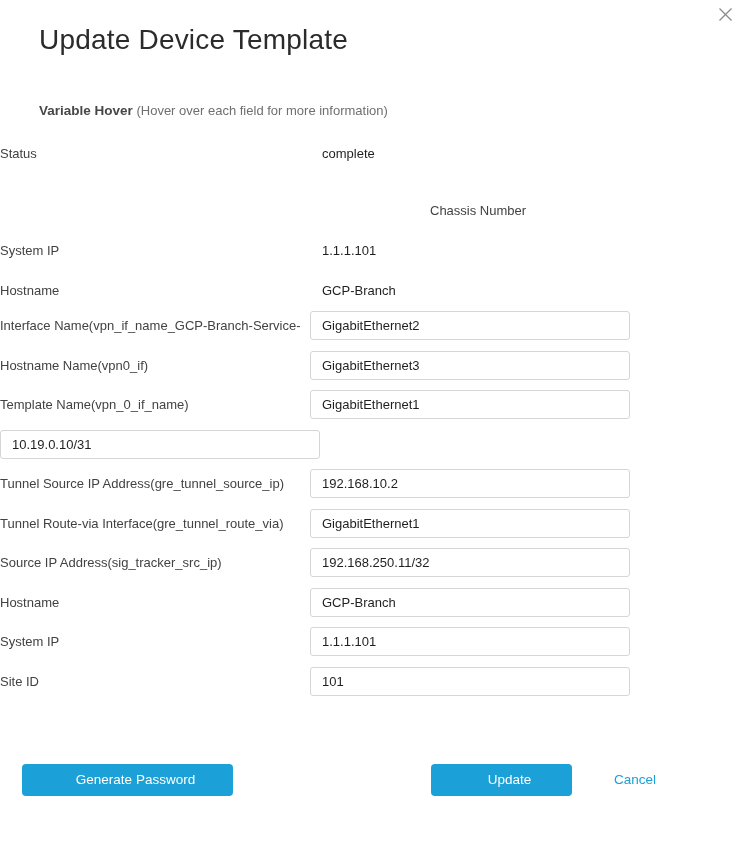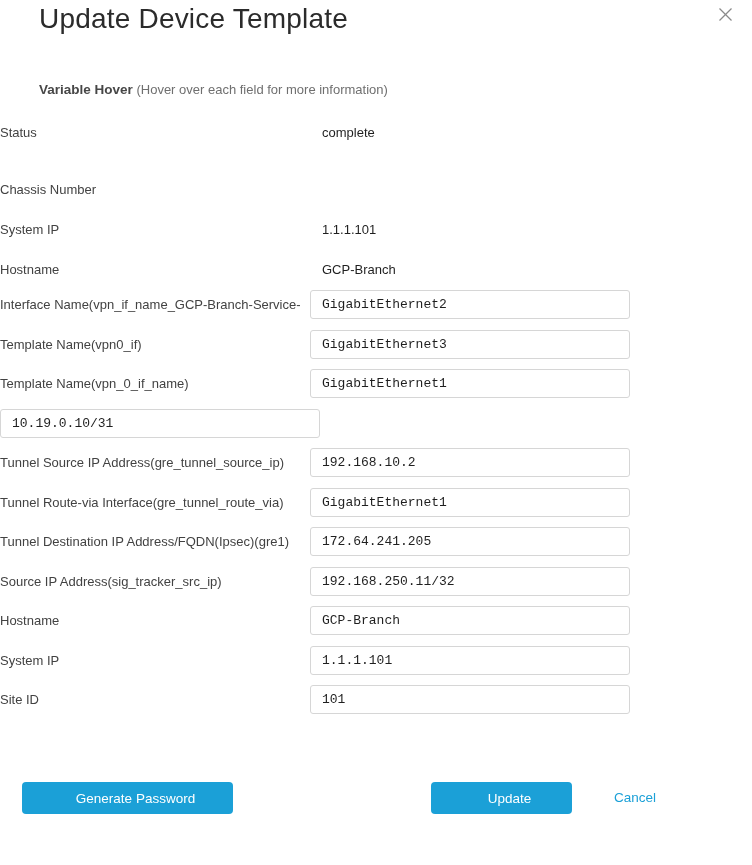--- a/index.html
+++ b/index.html
@@ -23,21 +23,21 @@
     right: 18px;
     width: 18px;
     height: 18px;
     background: transparent;
     border: none;
     cursor: pointer;
     padding: 0;
     line-height: 0;
   }
   .page-title {
-    padding-top: 3px;
+    padding-top: 24px;
     margin-left: 39px;
     font-size: 28px;
     font-weight: 400;
     color: #2b2b2b;
     letter-spacing: 0.2px;
   }
   .section-line {
     margin: 47px 0 0 39px;
     font-size: 13px;
     height: 16px;
@@ -66,37 +66,37 @@
     white-space: nowrap;
     overflow: hidden;
   }
   .row.static { height: 20px; }
   .row.static .static-value {
     padding-left: 12px;
     font-size: 13px;
     color: #1f1f1f;
   }
   .row.r-status   { margin-bottom: 37px; }
-  .row.r-chassis  { margin-bottom: 20px; }
+  .row.r-chassis  { margin-bottom: 20px; justify-content: flex-end; }
   .row.r-sysip    { margin-bottom: 20px; }
   .row.r-hostname { margin-bottom: 11px; }
   .row.input-row {
     height: 29px;
     margin-bottom: 10.5px;
   }
   .row.input-row input {
     width: 320px;
     height: 29px;
     border: 1px solid #d6d6d6;
     border-radius: 3px;
     background: #ffffff;
     padding: 6px 11px;
     font-size: 13px;
     color: #1f1f1f;
-    font-family: Liberation Mono, monospace;
+    font-family: Liberation Sans, sans-serif;
     outline: none;
   }
   .footer {
     position: relative;
     height: 32px;
     margin-top: 68px;
   }
   .btn {
     position: absolute;
     top: 0;
@@ -163,21 +163,21 @@
       <div class="label">Hostname</div>
       <div class="static-value">GCP-Branch</div>
     </div>
 
     <div class="row input-row">
       <div class="label">Interface Name(vpn_if_name_GCP-Branch-Service-</div>
       <input type="text" value="GigabitEthernet2" style="">
     </div>
 
     <div class="row input-row">
-      <div class="label">Template Name(vpn0_if)</div>
+      <div class="label">Hostname Name(vpn0_if)</div>
       <input type="text" value="GigabitEthernet3" style="">
     </div>
 
     <div class="row input-row">
       <div class="label">Template Name(vpn_0_if_name)</div>
       <input type="text" value="GigabitEthernet1" style="">
     </div>
 
     <div class="row input-row">
       <input type="text" value="10.19.0.10/31" style="">
@@ -186,24 +186,20 @@
     <div class="row input-row">
       <div class="label">Tunnel Source IP Address(gre_tunnel_source_ip)</div>
       <input type="text" value="192.168.10.2" style="">
     </div>
 
     <div class="row input-row">
       <div class="label">Tunnel Route-via Interface(gre_tunnel_route_via)</div>
       <input type="text" value="GigabitEthernet1" style="">
     </div>
 
-    <div class="row input-row">
-      <div class="label">Tunnel Destination IP Address/FQDN(Ipsec)(gre1)</div>
-      <input type="text" value="172.64.241.205" style="">
-    </div>
 
     <div class="row input-row">
       <div class="label">Source IP Address(sig_tracker_src_ip)</div>
       <input type="text" value="192.168.250.11/32" style="">
     </div>
 
     <div class="row input-row">
       <div class="label">Hostname</div>
       <input type="text" value="GCP-Branch" style="">
     </div>

